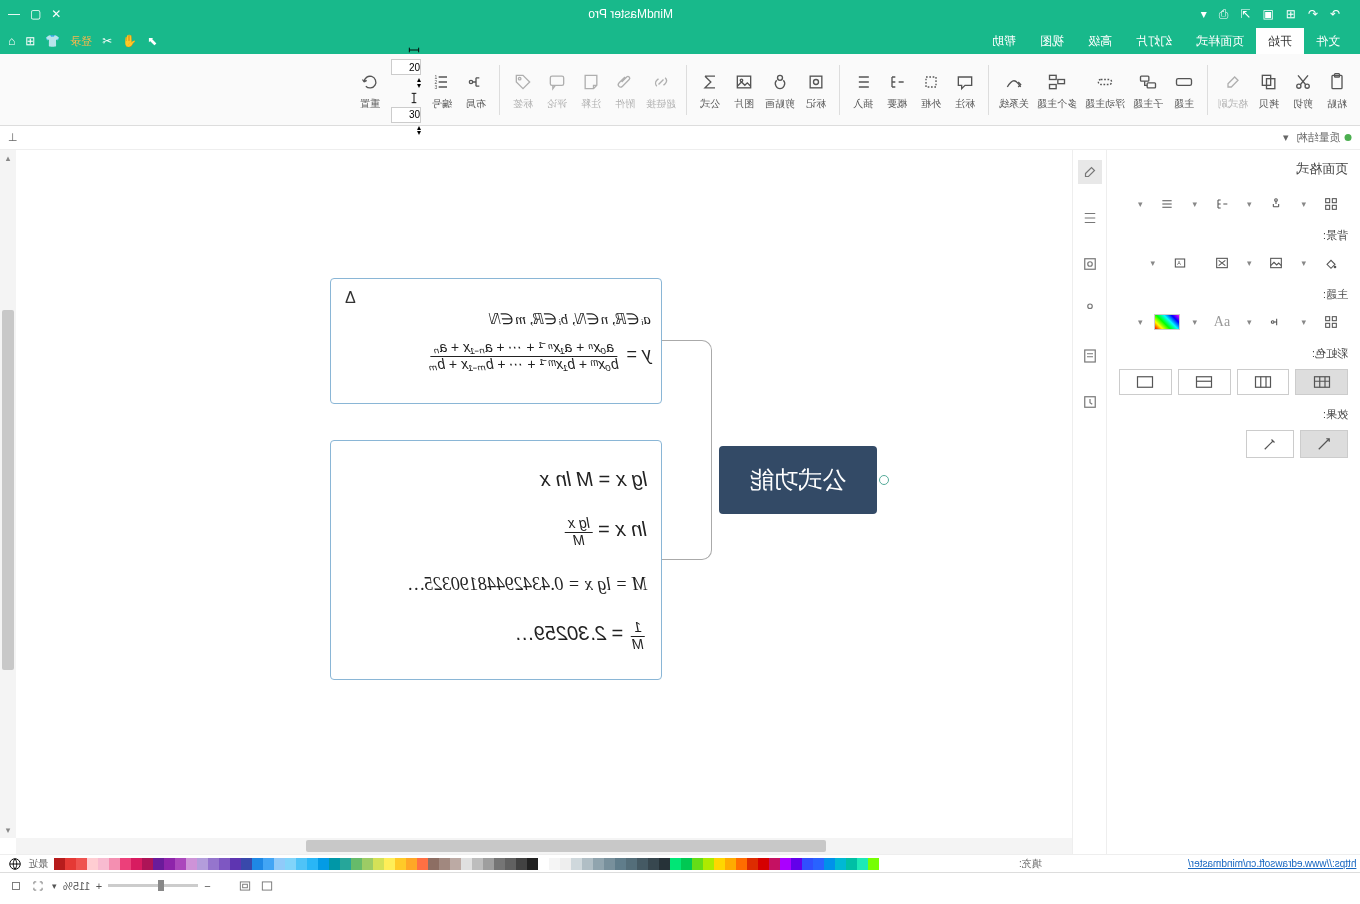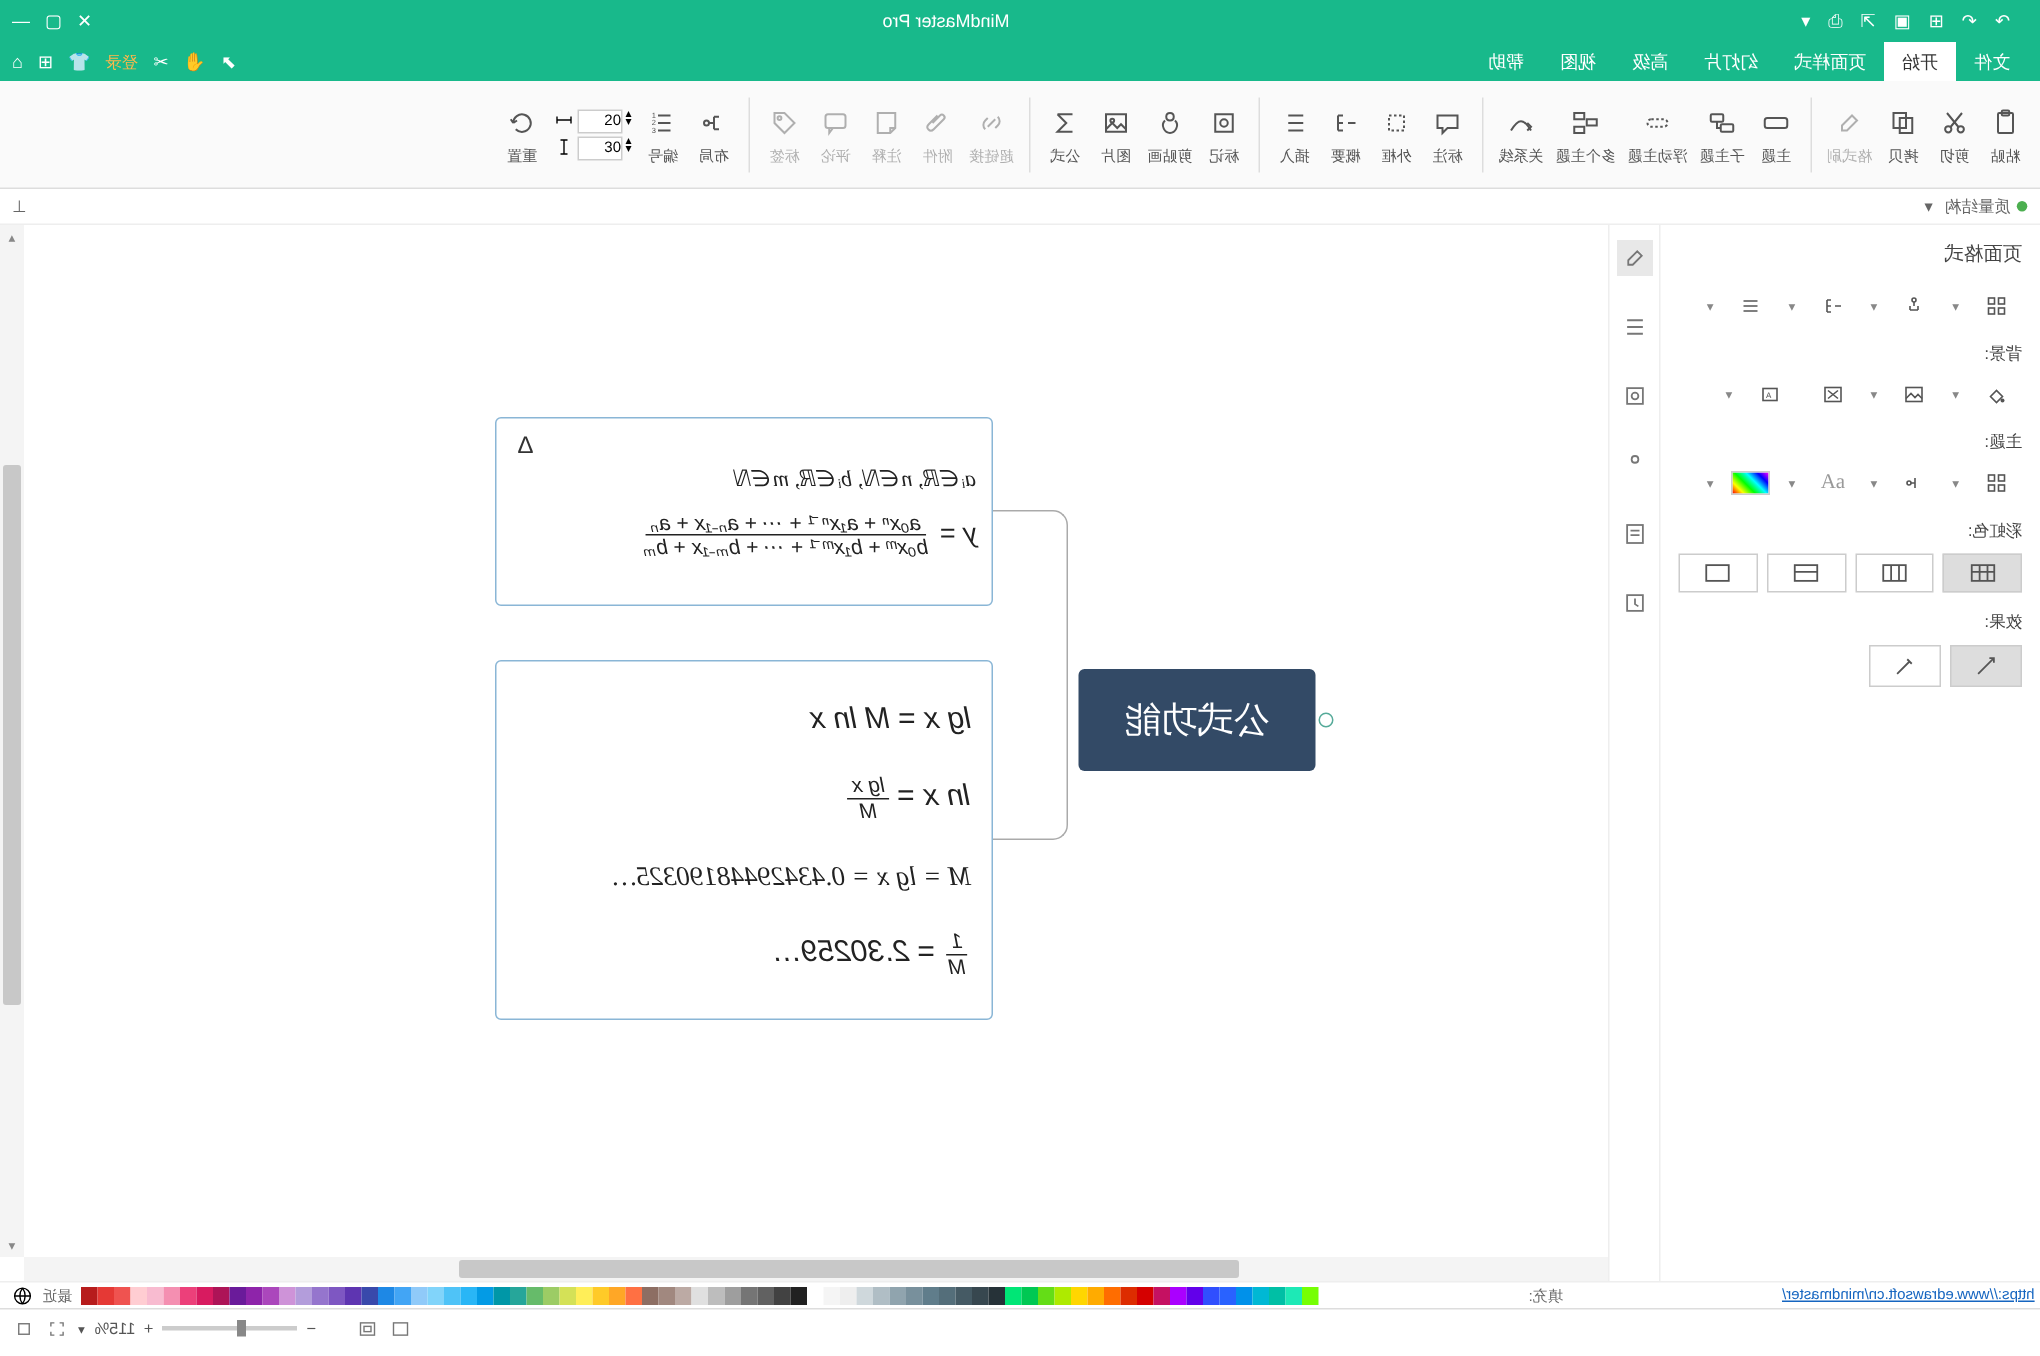--- a/index.html
+++ b/index.html
@@ -20,21 +20,21 @@
 .menubar .login { color: #ffb74a; font-size: 11px; transform: scaleX(-1); }
 
 
 .ribbon { height: 72px; border-bottom: 1px solid #ddd; display: flex; align-items: center; padding: 4px 8px; flex-direction: row-reverse; gap: 4px; background: #fafafa; }
 .ribbon-group { display: flex; flex-direction: column; align-items: center; gap: 2px; padding: 0 2px; }
 .ribbon-group .icon { width: 26px; height: 26px; display: flex; align-items: center; justify-content: center; color: #555; }
 .ribbon-group .icon svg { width: 20px; height: 20px; }
 .ribbon-group .lbl { font-size: 10px; color: #555; transform: scaleX(-1); white-space: nowrap; }
 .ribbon-sep { width: 1px; height: 50px; background: #ddd; margin: 0 4px; }
 .ribbon-spin { display: flex; flex-direction: column; gap: 2px; }
-.spinrow { display: flex; align-items: flex-start; gap: 2px; font-size: 10px; }
+.spinrow { display: flex; align-items: flex-end; gap: 2px; font-size: 10px; flex-direction: column; }
 .spinrow input { width: 30px; height: 16px; font-size: 10px; text-align: right; border: 1px solid #ccc; }
 
 
 .subbar { height: 24px; border-bottom: 1px solid #eee; display: flex; align-items: center; padding: 0 8px; font-size: 11px; color: #666; }
 .subbar .right { margin-left: auto; display: flex; align-items: center; gap: 4px; transform: scaleX(-1); }
 .subbar .left { transform: scaleX(-1); }
 .dot-green { width: 7px; height: 7px; border-radius: 50%; background: #4caf50; }
 
 
 .mainarea { display: flex; height: 704px; }

